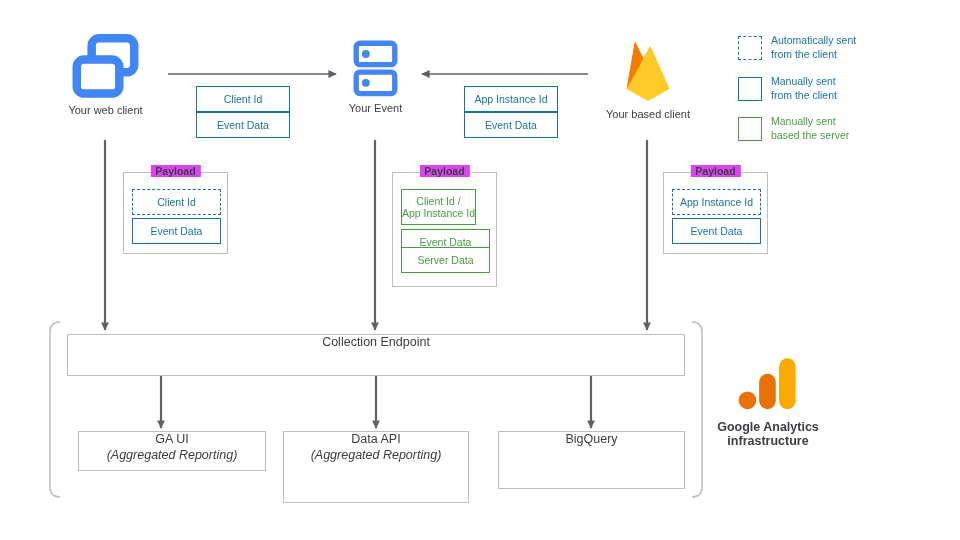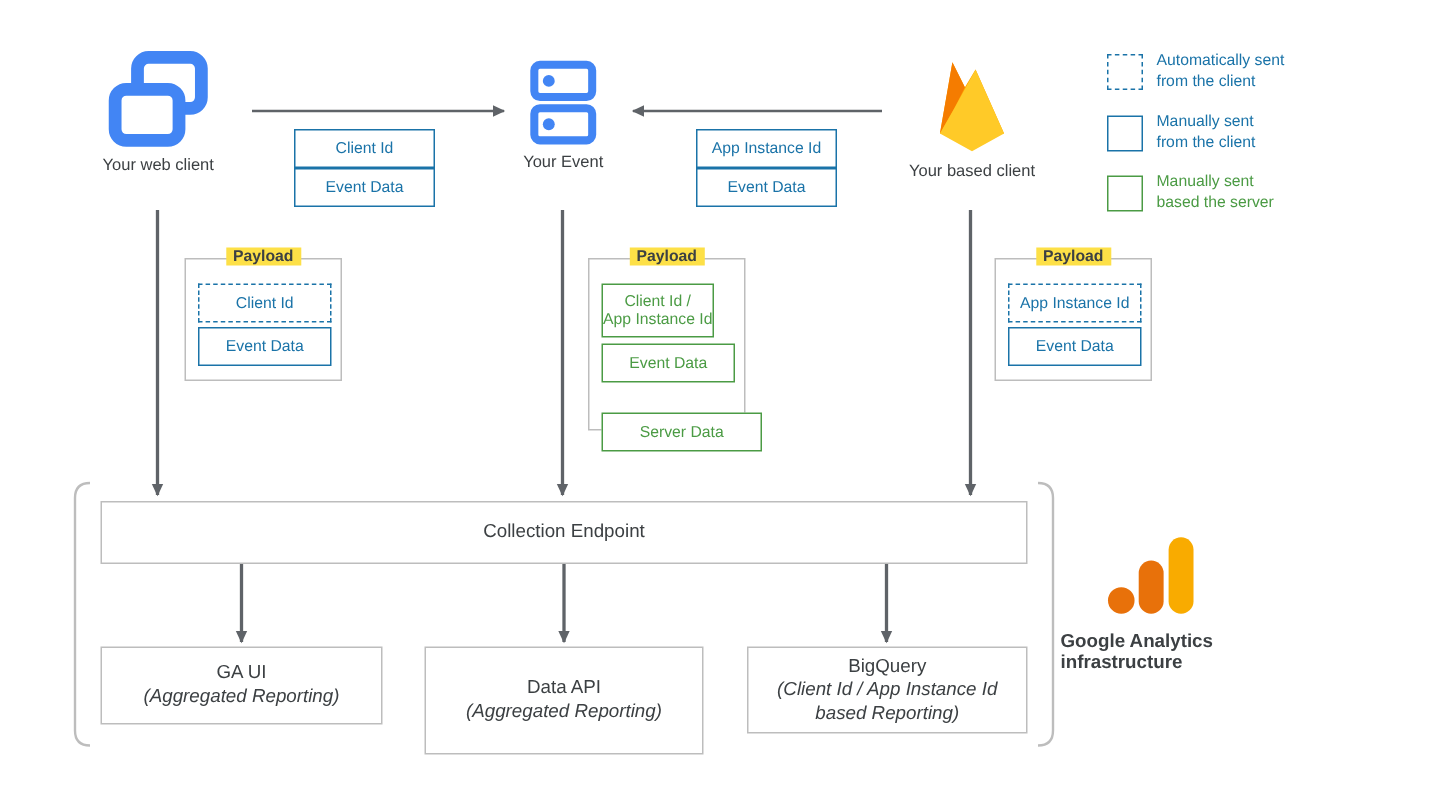--- a/index.html
+++ b/index.html
@@ -29,29 +29,29 @@
   .chip-green{border:1.4px solid #4b9b44;color:#4b9b44;}
 
   
   .payload{
     box-sizing:border-box;
     border:1px solid #bdbdbd;
     background:#ffffff;
   }
   .payload-title{
     position:absolute;top:-8px;left:50%;transform:translateX(-50%);
-    background:#fde047;padding:0 5px;
+    background:#d946ef;padding:0 5px;
     font-size:10.5px;font-weight:bold;color:#3c4043;white-space:nowrap;
   }
 
   
   .gbox{
     box-sizing:border-box;
     border:1px solid #bdbdbd;background:#ffffff;
-    display:flex;flex-direction:column;align-items:center;justify-content:center;
+    display:flex;flex-direction:column;align-items:center;
     text-align:center;line-height:1.25;
   }
   .gbox .t1{font-size:12.5px;color:#3c4043;}
   .gbox .t2{font-size:12.5px;color:#3c4043;font-style:italic;}
   .endpoint-label{font-size:12.5px;color:#3c4043;}
 
   
   .legend-item{display:flex;align-items:center;gap:9px;}
   .legend-sw{width:24px;height:24px;box-sizing:border-box;background:#fff;flex:0 0 auto;}
   .sw-dashed{border:1.5px dashed #1a73a8;}
@@ -128,50 +128,48 @@
   <div class="chip chip-blue" style="position:absolute;left:8px;top:45px;width:89px;height:26px;">Event Data</div>
 </div>
 
 <div class="abs payload" style="left:392px;top:172px;width:105px;height:115px;">
   <div class="payload-title">Payload</div>
   <div class="chip chip-green" style="position:absolute;left:8px;top:16px;width:75px;height:36px;white-space:pre-line;">
     <span style="white-space:pre-line;">Client Id /
 App Instance Id</span>
   </div>
   <div class="chip chip-green" style="position:absolute;left:8px;top:56px;width:89px;height:26px;">Event Data</div>
-  <div class="chip chip-green" style="position:absolute;left:8px;top:102px;width:107px;height:26px;">Server Data</div>
+  <div class="chip chip-green" style="position:absolute;left:8px;top:74px;width:89px;height:26px;">Server Data</div>
 </div>
 
 <div class="abs payload" style="left:663px;top:172px;width:105px;height:82px;">
   <div class="payload-title">Payload</div>
   <div class="chip chip-blue-dashed" style="position:absolute;left:8px;top:16px;width:89px;height:26px;">App Instance Id</div>
   <div class="chip chip-blue" style="position:absolute;left:8px;top:45px;width:89px;height:26px;">Event Data</div>
 </div>
 
 <div class="abs gbox" style="left:67px;top:334px;width:618px;height:42px;">
   <div class="endpoint-label">Collection Endpoint</div>
 </div>
 
-<div class="abs gbox" style="left:67px;top:431px;width:188px;height:52px;">
+<div class="abs gbox" style="left:78px;top:431px;width:188px;height:40px;">
   <div class="t1">GA UI</div>
   <div class="t2">(Aggregated Reporting)</div>
 </div>
 
 <div class="abs gbox" style="left:283px;top:431px;width:186px;height:72px;">
   <div class="t1">Data API</div>
   <div class="t2">(Aggregated Reporting)</div>
 </div>
 
 <div class="abs gbox" style="left:498px;top:431px;width:187px;height:58px;">
   <div class="t1">BigQuery</div>
-  <div class="t2" style="white-space:pre-line;">(Client Id / App Instance Id
-based Reporting)</div>
-</div>
-
-<div class="abs" style="left:707px;top:356px;width:122px;">
+</div>
+
+<div class="abs" style="left:707px;top:356px;width:122px;text-align:center;">
   <svg width="62" height="62" viewBox="0 0 56 56" style="margin:0 auto;">
     <rect x="38" y="2" width="15" height="46" rx="7.5" ry="7.5" fill="#F9AB00"></rect>
     <rect x="20" y="16" width="15" height="32" rx="7.5" ry="7.5" fill="#E8710A"></rect>
     <circle cx="9.5" cy="40" r="8" fill="#E8710A"></circle>
   </svg>
   <div style="font-size:12.5px;font-weight:bold;color:#3c4043;margin-top:2px;">Google Analytics</div>
   <div style="font-size:12.5px;font-weight:bold;color:#3c4043;">infrastructure</div>
 </div>
 
 <div class="abs" style="left:738px;top:34px;width:200px;">

